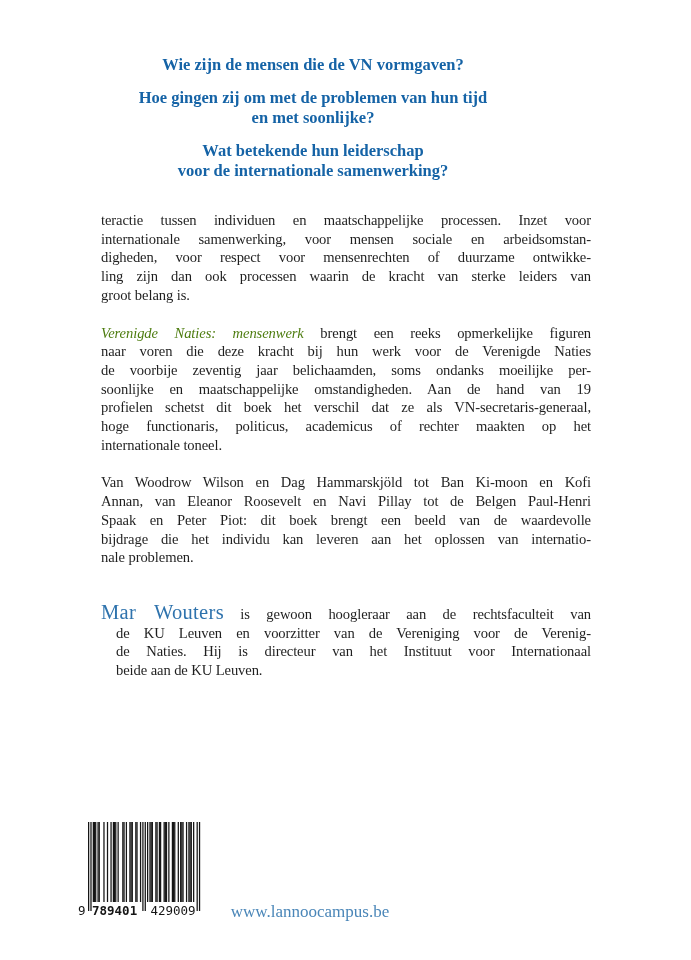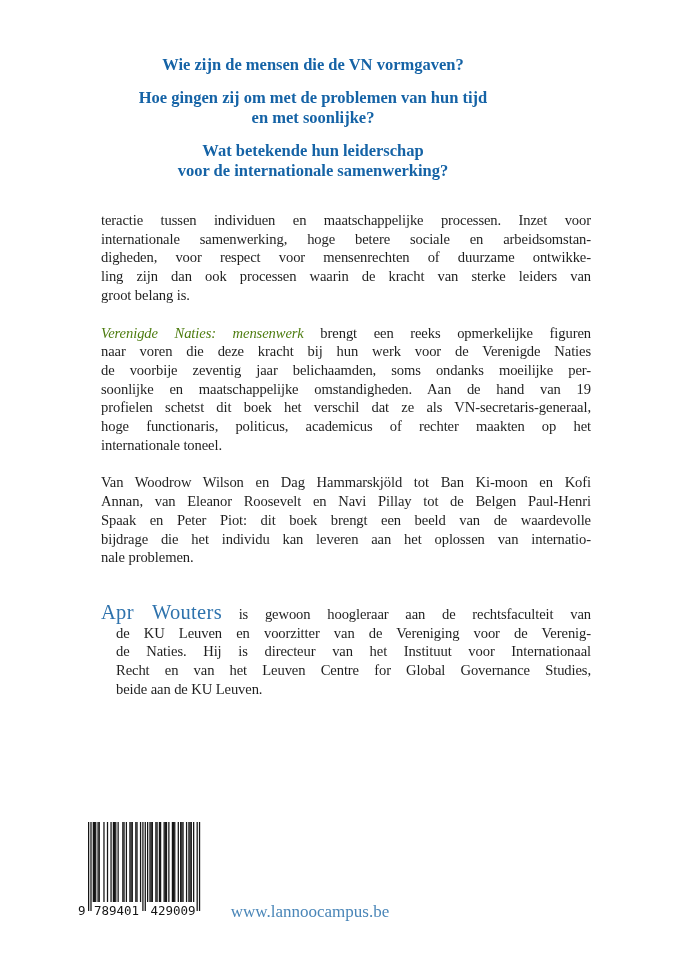--- a/index.html
+++ b/index.html
@@ -39,21 +39,21 @@
 
   
   .barcode{position:absolute;left:80px;top:822px;width:124px;height:96px;}
   .barcode svg{display:block;margin-left:8px;}
   .bcdigits{
     position:absolute;top:81px;left:0;width:124px;height:16px;
     font-family:"DejaVu Sans Mono", monospace;font-size:12.5px;color:#151515;
   }
   .bcdigits span{position:absolute;top:0;display:inline-block;}
   .bc-d0{left:-2px;width:10px;text-align:left;}
-  .bc-d1{left:12px;width:49px;text-align:center;}
+  .bc-d1{left:12px;width:49px;text-align:left;font-weight:bold;}
   .bc-d2{left:66px;width:54px;text-align:center;}
 
   
   .siteurl{
     position:absolute;top:902px;left:0;width:620px;text-align:center;
     color:#4a86b8;font-size:17px;line-height:20px;
   }
 </style>
 </head>
 <body>
@@ -71,21 +71,21 @@
     <div class="qblock">
         <div class="tline qline">Wat betekende hun leiderschap</div>
         <div class="tline tlast qline">voor de internationale samenwerking?</div>
       </div>
   </div>
 
   <div class="textcol">
 
     <div class="para">
         <div class="tline">teractie tussen individuen en maatschappelijke processen. Inzet voor</div>
-        <div class="tline">internationale samenwerking, hoge betere sociale en arbeidsomstan-</div>
+        <div class="tline">internationale samenwerking, voor mensen sociale en arbeidsomstan-</div>
         <div class="tline">digheden, voor respect voor mensenrechten of duurzame ontwikke-</div>
         <div class="tline">ling zijn dan ook processen waarin de kracht van sterke leiders van</div>
         <div class="tline tlast">groot belang is.</div>
       </div>
 
     <div class="para">
       <div class="tline">
         <span class="lead-italic">Verenigde Naties: mensenwerk</span><span> brengt een reeks opmerkelijke figuren</span>
       </div>
       <div>
@@ -101,26 +101,25 @@
     <div class="para">
         <div class="tline">Van Woodrow Wilson en Dag Hammarskjöld tot Ban Ki-moon en Kofi</div>
         <div class="tline">Annan, van Eleanor Roosevelt en Navi Pillay tot de Belgen Paul-Henri</div>
         <div class="tline">Spaak en Peter Piot: dit boek brengt een beeld van de waardevolle</div>
         <div class="tline">bijdrage die het individu kan leveren aan het oplossen van internatio-</div>
         <div class="tline tlast">nale problemen.</div>
       </div>
 
     <div class="author">
       <div class="tline">
-        <span class="author-name">Apr Wouters</span><span> is gewoon hoogleraar aan de rechtsfaculteit van</span>
+        <span class="author-name">Mar Wouters</span><span> is gewoon hoogleraar aan de rechtsfaculteit van</span>
       </div>
       <div>
           <div class="tline indent">de KU Leuven en voorzitter van de Vereniging voor de Verenig-</div>
           <div class="tline indent">de Naties. Hij is directeur van het Instituut voor Internationaal</div>
-          <div class="tline indent">Recht en van het Leuven Centre for Global Governance Studies,</div>
           <div class="tline tlast indent">beide aan de KU Leuven.</div>
         </div>
     </div>
 
   </div>
 
   <div class="barcode">
     <svg width="113" height="89" viewBox="0 0 113 89" xmlns="http://www.w3.org/2000/svg">
         <rect x="0.00" y="0" width="1.26" height="89" fill="#151515"></rect>
         <rect x="2.36" y="0" width="1.26" height="89" fill="#151515"></rect>

